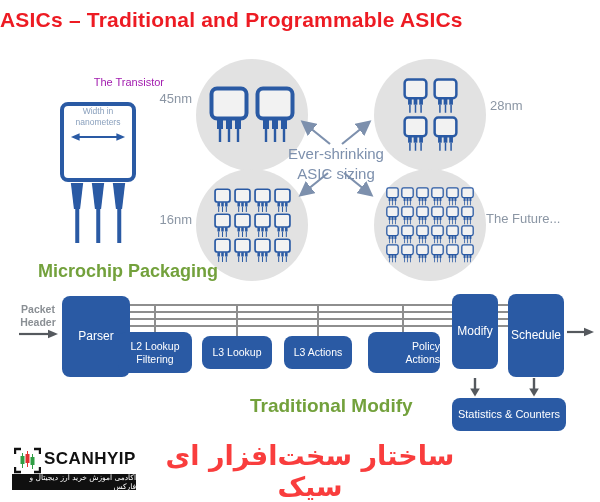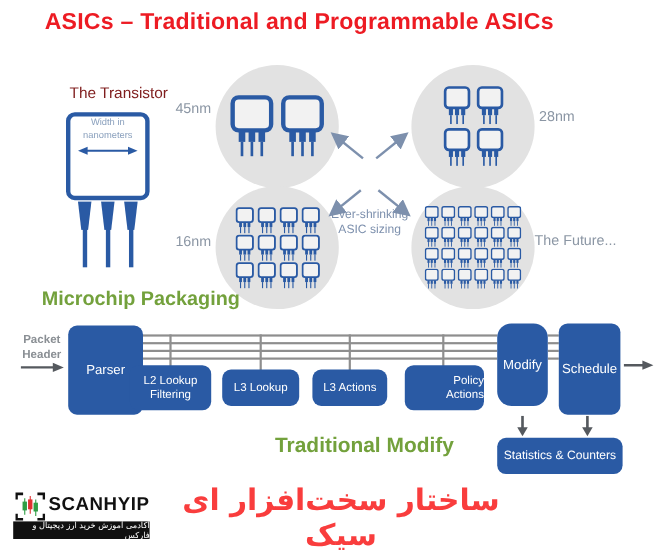--- a/index.html
+++ b/index.html
@@ -3,44 +3,44 @@
 <meta charset="utf-8">
 <style>
   html,body{margin:0;padding:0;background:#fff;}
   .slide{
     position:relative;width:600px;height:502px;background:#ffffff;overflow:hidden;
     font-family:"Liberation Sans",sans-serif;
   }
   .abs{position:absolute;}
   
   .title{
-    position:absolute;left:12px;top:8;width:520px;top:8px;text-align:center;
+    position:absolute;left:0;top:8;width:520px;top:8px;text-align:left;
     font-size:21px;font-weight:bold;color:#ed1b23;margin:0;letter-spacing:0.2px;
   }
   
-  .t-label{position:absolute;left:52px;top:76px;width:112px;text-align:center;
-    color:#7f1d1d;font-size:14px;}
+  .t-label{position:absolute;left:52px;top:76px;width:112px;text-align:right;
+    color:#a21caf;font-size:11px;}
   .t-square{
     position:absolute;left:60px;top:102px;width:76px;height:80px;box-sizing:border-box;
     border:4px solid #2a5aa4;border-radius:8px;background:#fff;
     display:flex;flex-direction:column;align-items:center;gap:4px;
   }
   .t-width{font-size:8.5px;color:#8aa0bd;text-align:center;line-height:1.25;}
   .t-legs{position:absolute;left:70px;top:183px;width:56px;height:60px;display:flex;justify-content:space-between;}
   .tleg{position:relative;display:block;width:14px;height:60px;}
   .tleg::before{content:"";position:absolute;left:0;right:0;top:0;height:26px;background:#2a5aa4;
     clip-path:polygon(6% 0,94% 0,72% 100%,28% 100%);}
   .tleg::after{content:"";position:absolute;left:50%;transform:translateX(-50%);top:25px;bottom:0;width:3.5px;background:#2a5aa4;}
   
   .wafer{position:absolute;width:112px;height:112px;border-radius:50%;background:#e2e2e2;
     display:flex;flex-direction:column;align-items:center;justify-content:center;}
   .wafer .chiprow{display:flex;justify-content:center;}
   .nm-label{position:absolute;color:#8b96a4;font-size:13px;}
   .shrink-text{position:absolute;left:288px;top:144px;width:96px;text-align:center;
-    color:#7d90ad;font-size:11px;line-height:1.3;margin-top:44px;}
+    color:#7d90ad;font-size:15px;line-height:1.3;}
   
   .green-h{position:absolute;color:#73a13c;font-weight:bold;margin:0;}
   
   .pblock{
     position:absolute;background:#2a5aa4;border-radius:8px;color:#fff;
     display:flex;flex-direction:column;align-items:center;justify-content:center;
     font-size:10.5px;line-height:1.2;text-align:center;
   }
   .pblock.tall{font-size:12px;}
   .busline{position:absolute;height:2px;background:#8e8e8e;}
@@ -547,21 +547,21 @@
     <span>L3 Lookup</span>
   </div>
   <div class="pblock" style="left:284px;top:336px;width:68px;height:33px;">
     <span>L3 Actions</span>
   </div>
   <div class="pblock" style="left:368px;top:332px;width:72px;height:41px;align-items:flex-end;">
     <span>Policy</span>
     <span>Actions</span>
   </div>
 
-  <div class="pblock tall" style="left:452px;top:294px;width:46px;height:75px;border-radius:13px;">
+  <div class="pblock tall" style="left:452px;top:294px;width:46px;height:75px;">
     <span>Modify</span>
   </div>
   <div class="pblock tall" style="left:508px;top:294px;width:56px;height:83px;">
     <span>Schedule</span>
   </div>
 
   <svg class="abs" style="left:567px;top:327px;" width="28" height="10" viewBox="0 0 28 10">
     <line x1="0" y1="5" x2="18" y2="5" stroke="#55595e" stroke-width="2.2"></line>
     <path d="M27,5 L17,0.8 L17,9.2 Z" fill="#55595e"></path>
   </svg>

